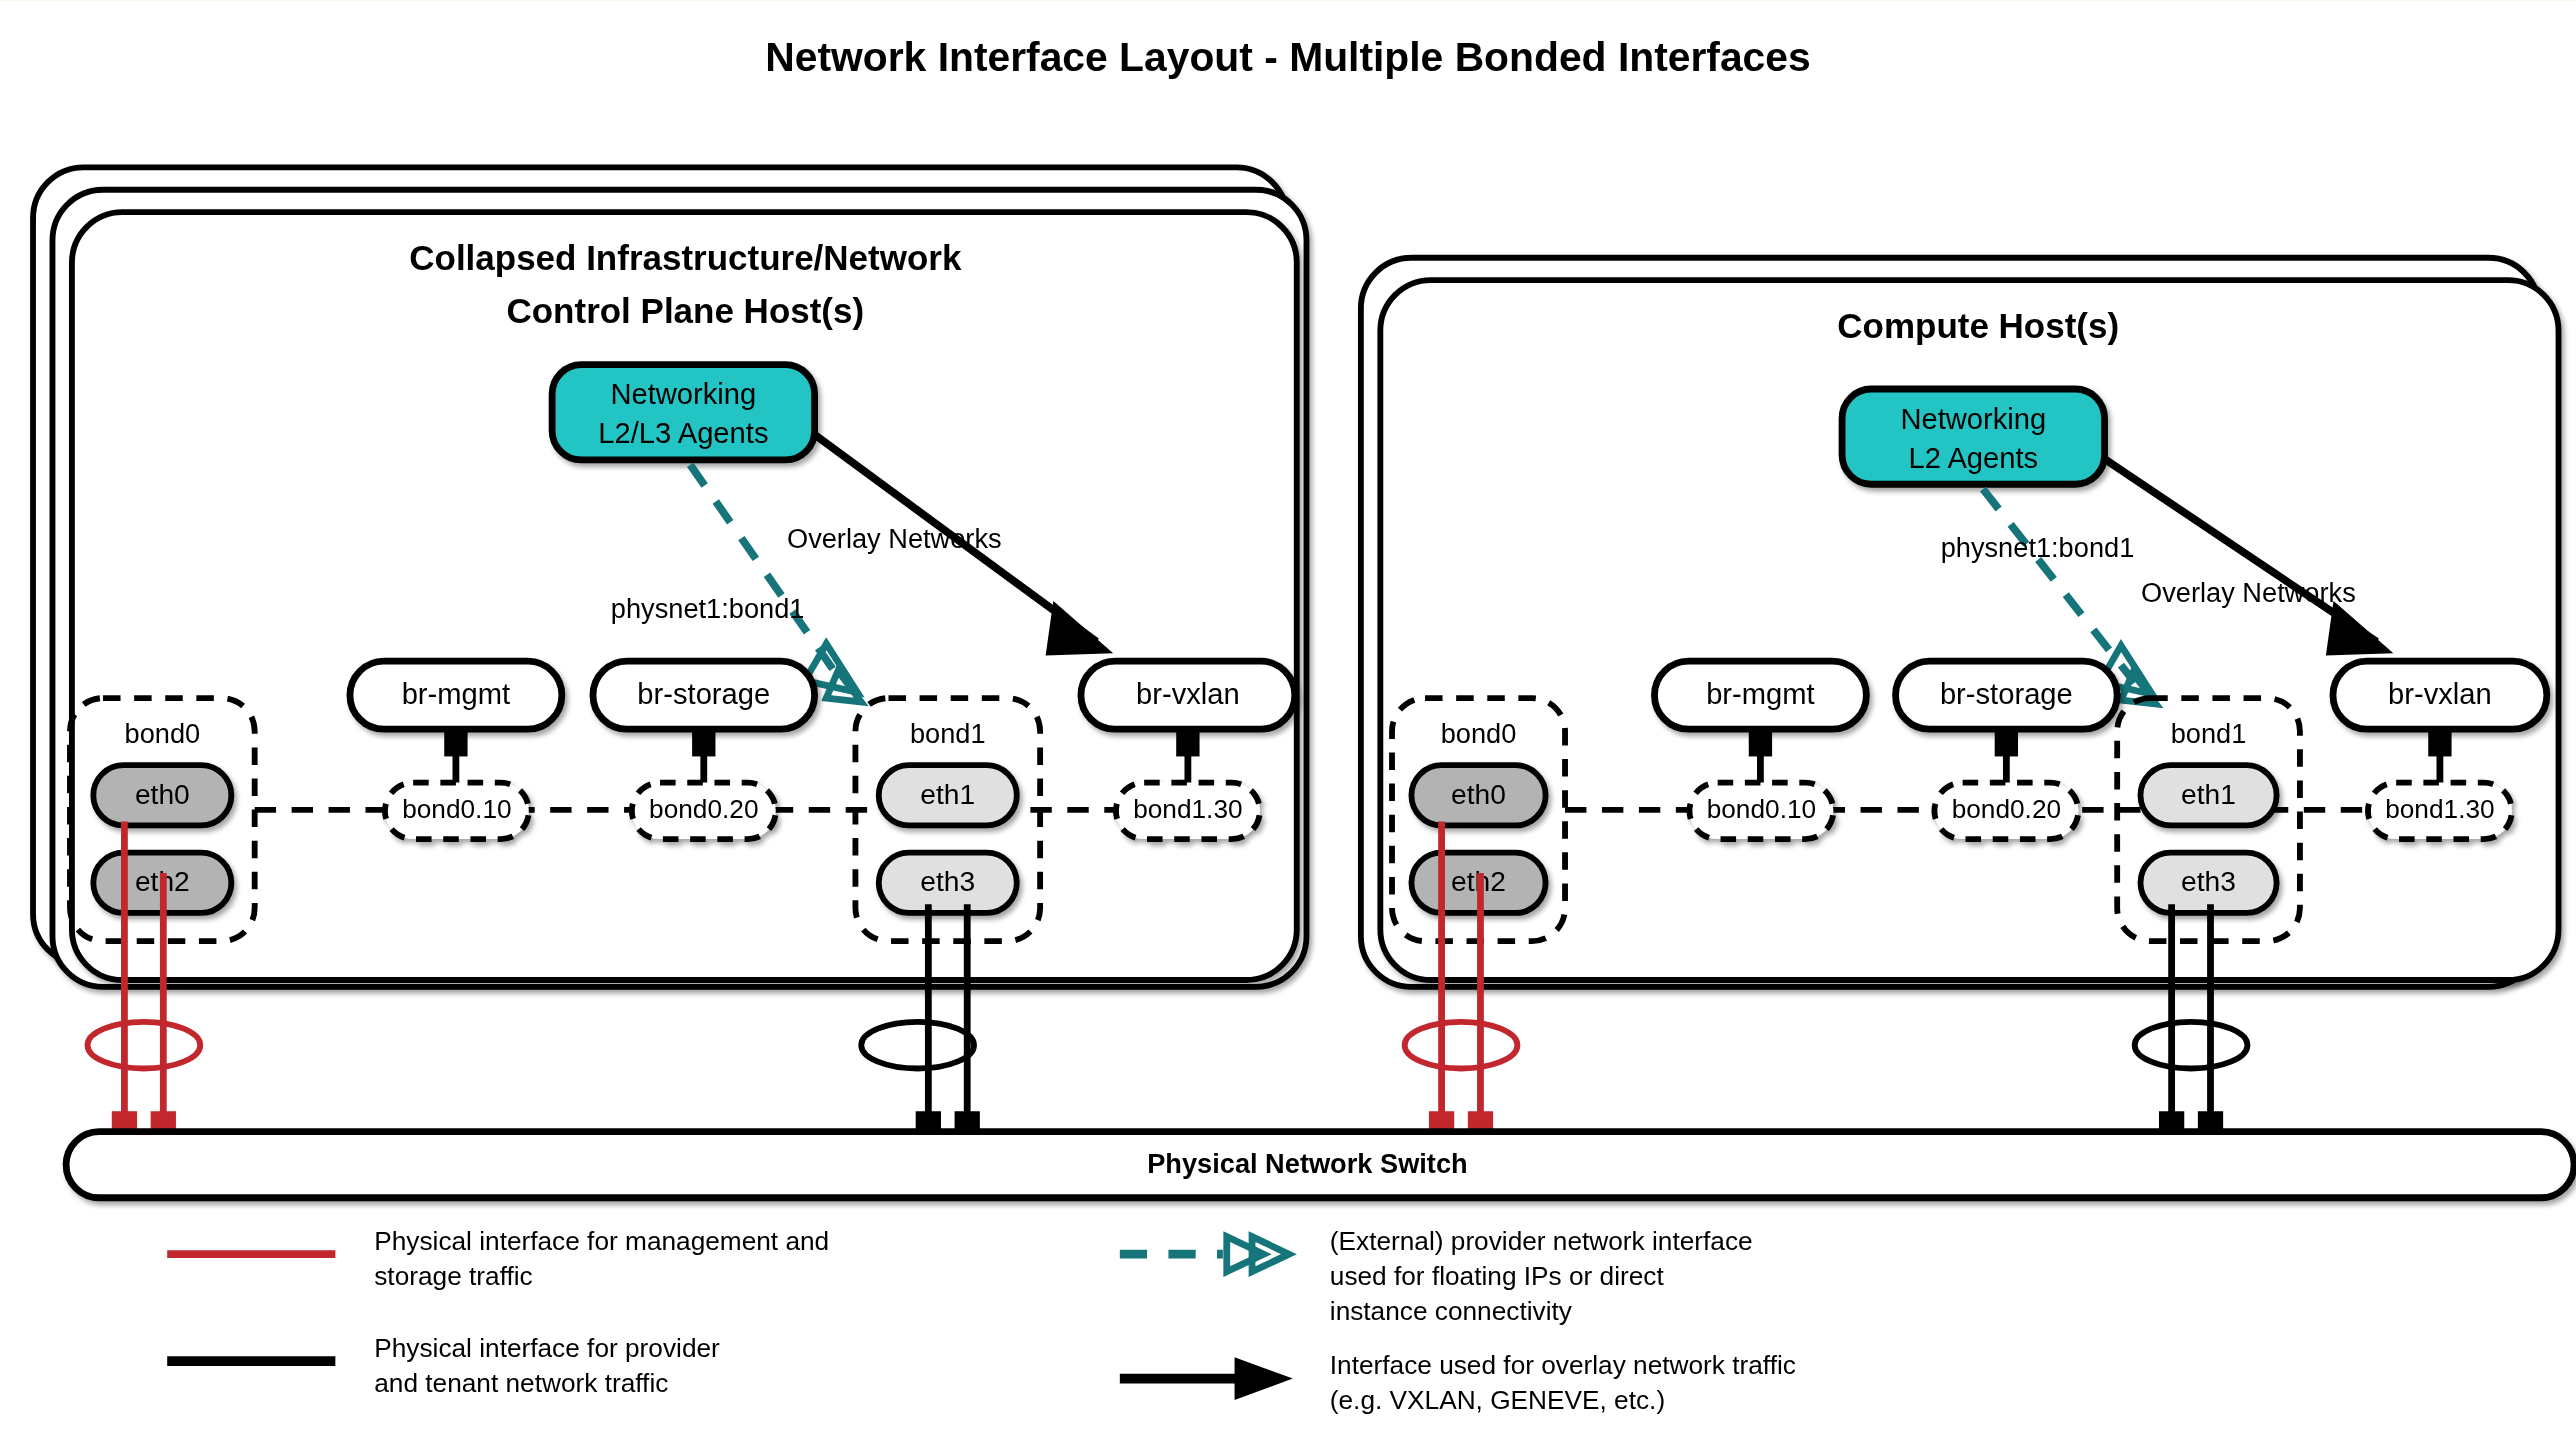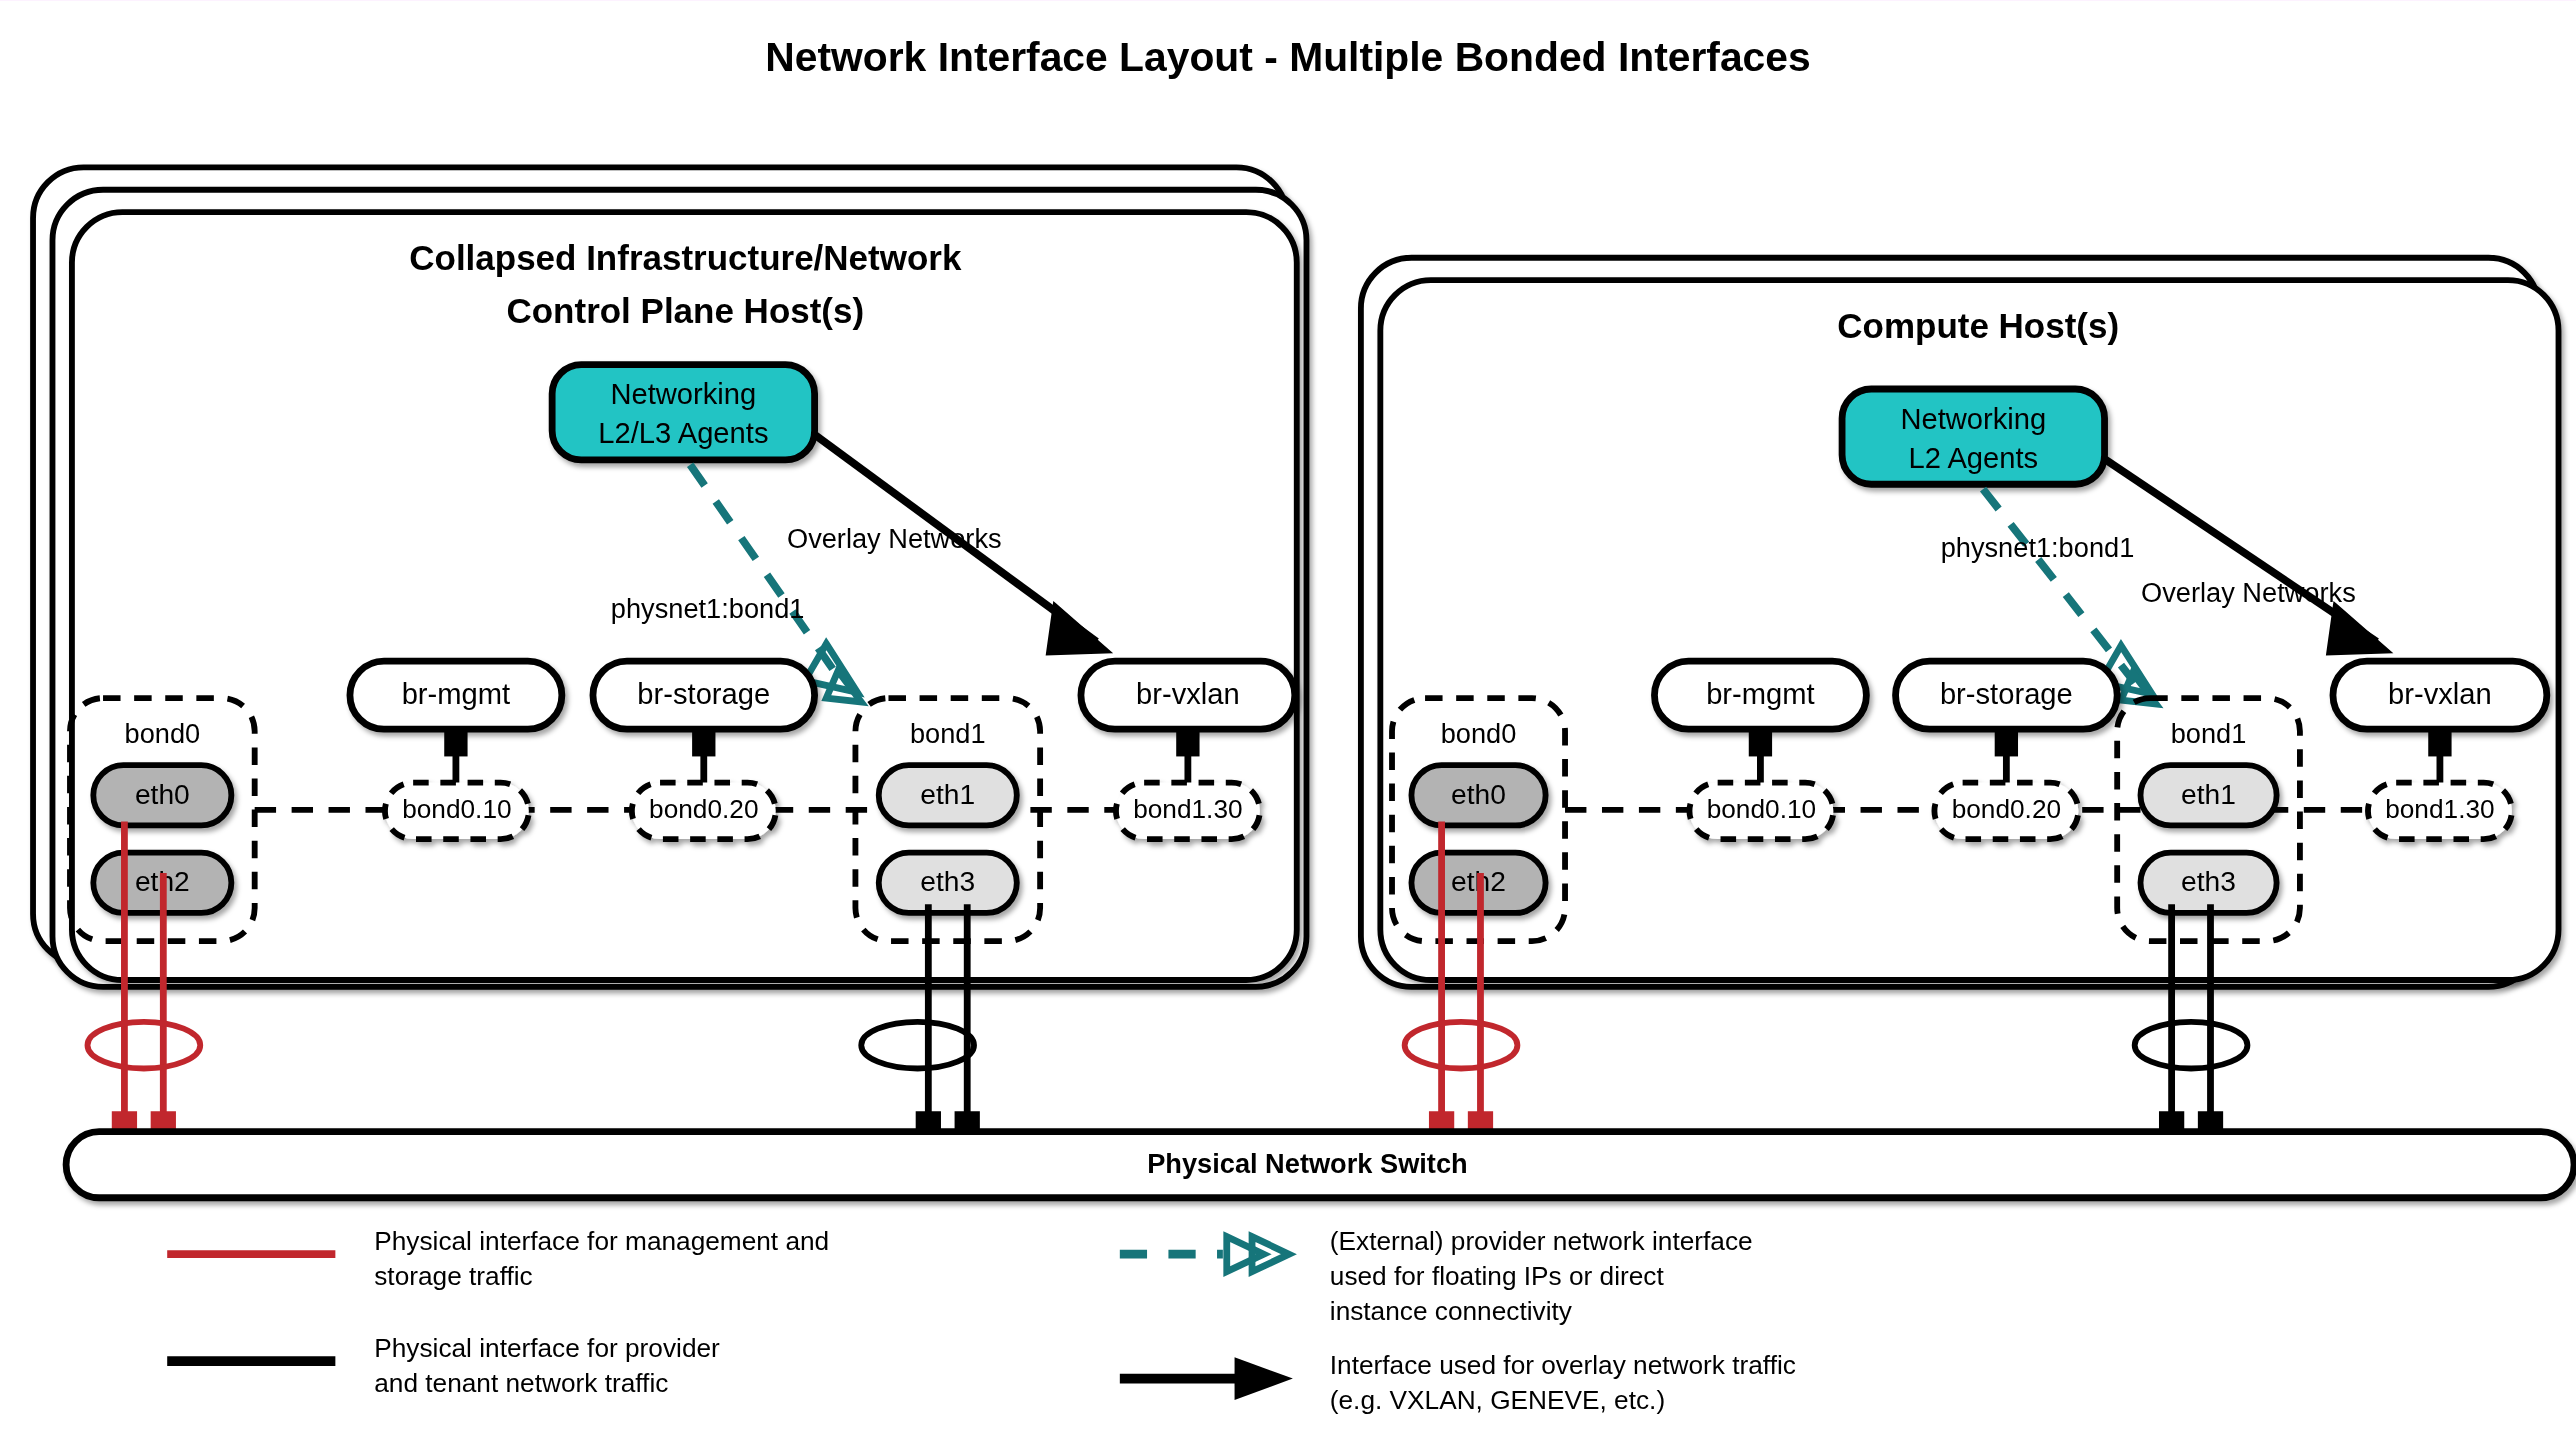--- a/index.html
+++ b/index.html
@@ -9,21 +9,21 @@
   }
   body {
     font-family: "Liberation Sans", sans-serif;
     color: #000000;
   }
   #stage {
     position: relative;
     width: 2576px;
     height: 1426px;
     overflow: hidden;
-    background: #f0abfc;
+    background: #fdba74;
   }
   #diagram-svg {
     position: absolute;
     left: 0;
     top: 0;
     width: 2576px;
     height: 1439px;
   }
   .ttl {
     font-weight: bold;

